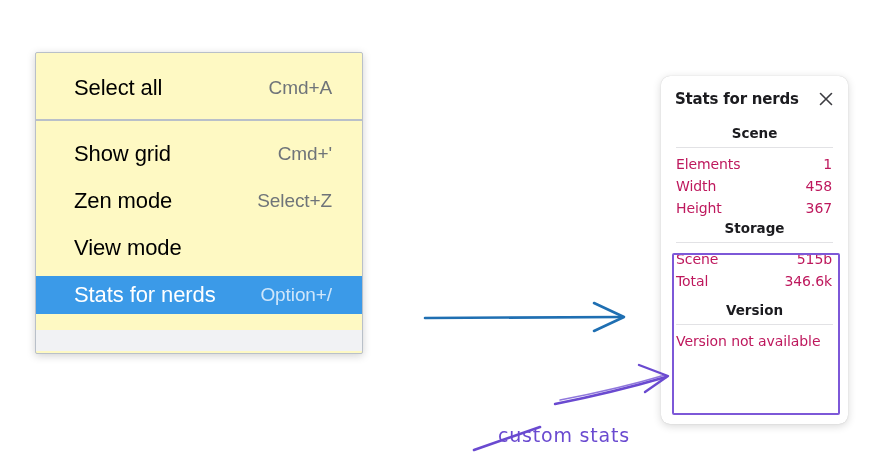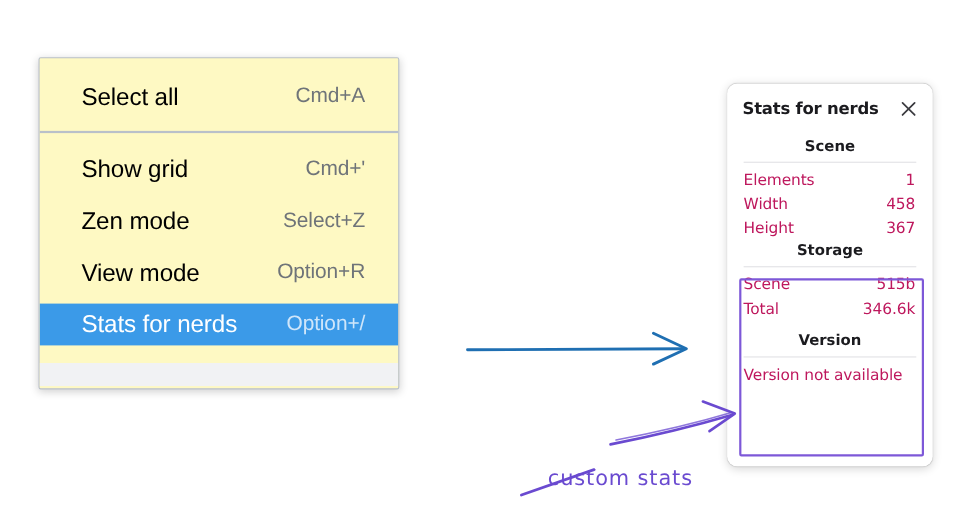--- a/index.html
+++ b/index.html
@@ -183,21 +183,20 @@
     <div class="menu-item spaced">
       <span class="menu-item-label">Show grid</span>
       <span class="menu-item-shortcut">Cmd+'</span>
     </div>
     <div class="menu-item spaced">
       <span class="menu-item-label">Zen mode</span>
       <span class="menu-item-shortcut">Select+Z</span>
     </div>
     <div class="menu-item spaced">
       <span class="menu-item-label">View mode</span>
-      <span class="menu-item-shortcut">Option+R</span>
     </div>
     <div class="menu-item selected">
       <span class="menu-item-label">Stats for nerds</span>
       <span class="menu-item-shortcut">Option+/</span>
     </div>
   </div>
 
   <div class="menu-footer"></div>
 </div>
 

